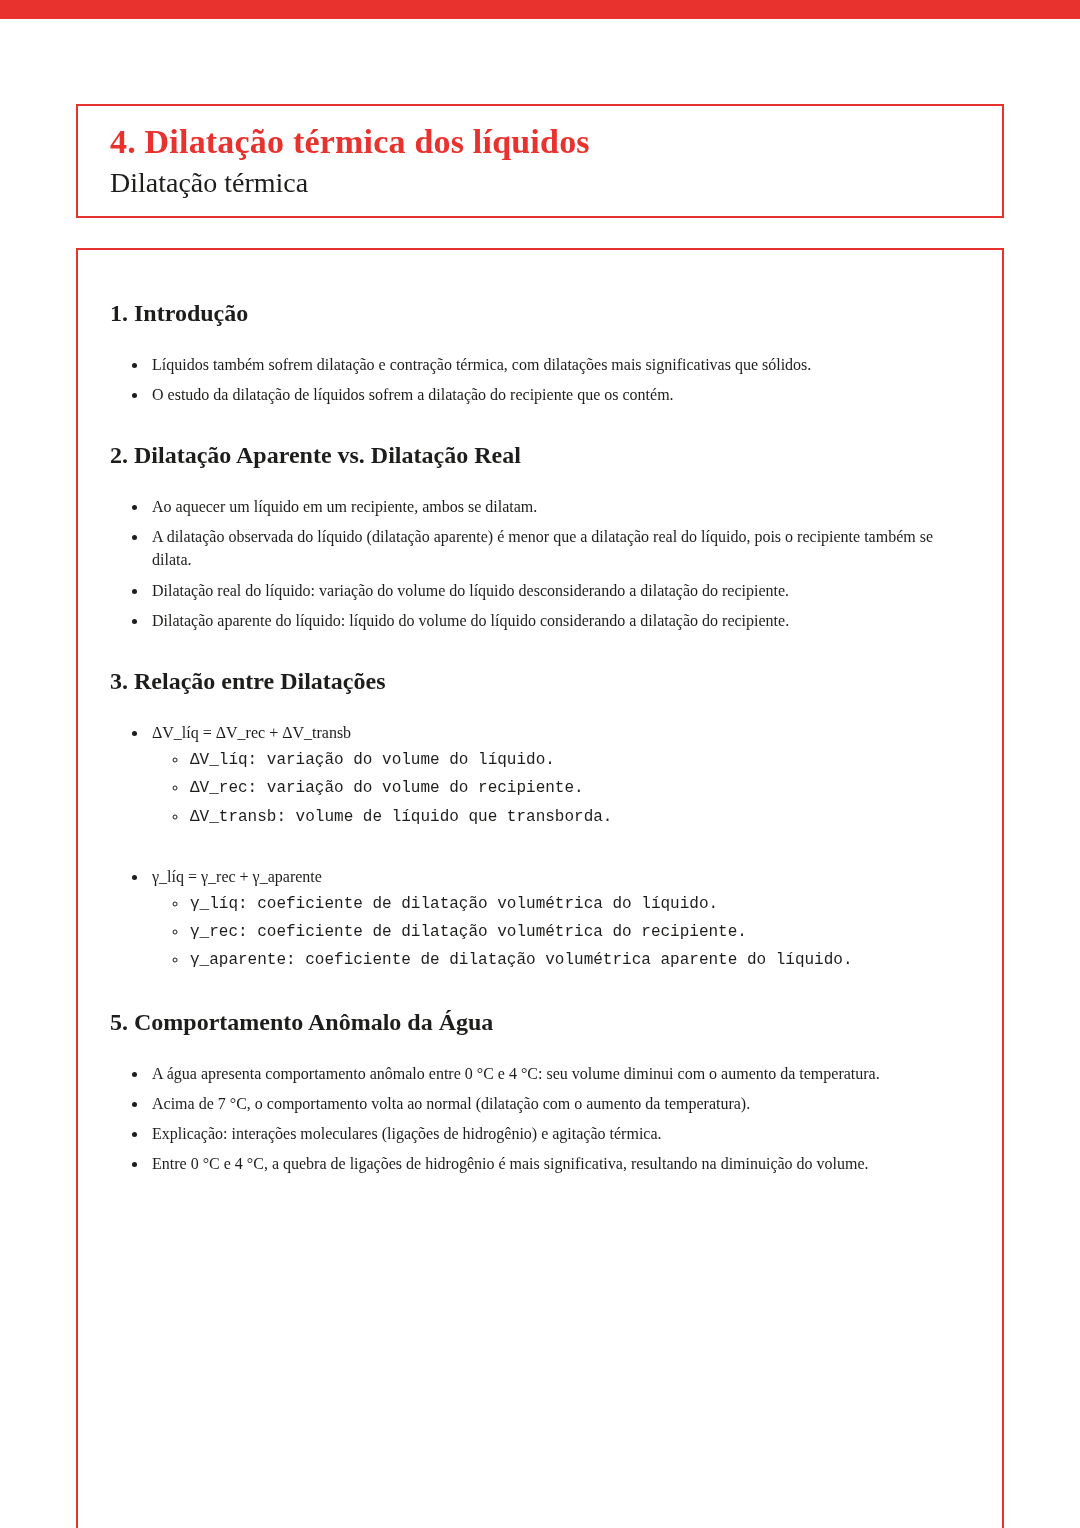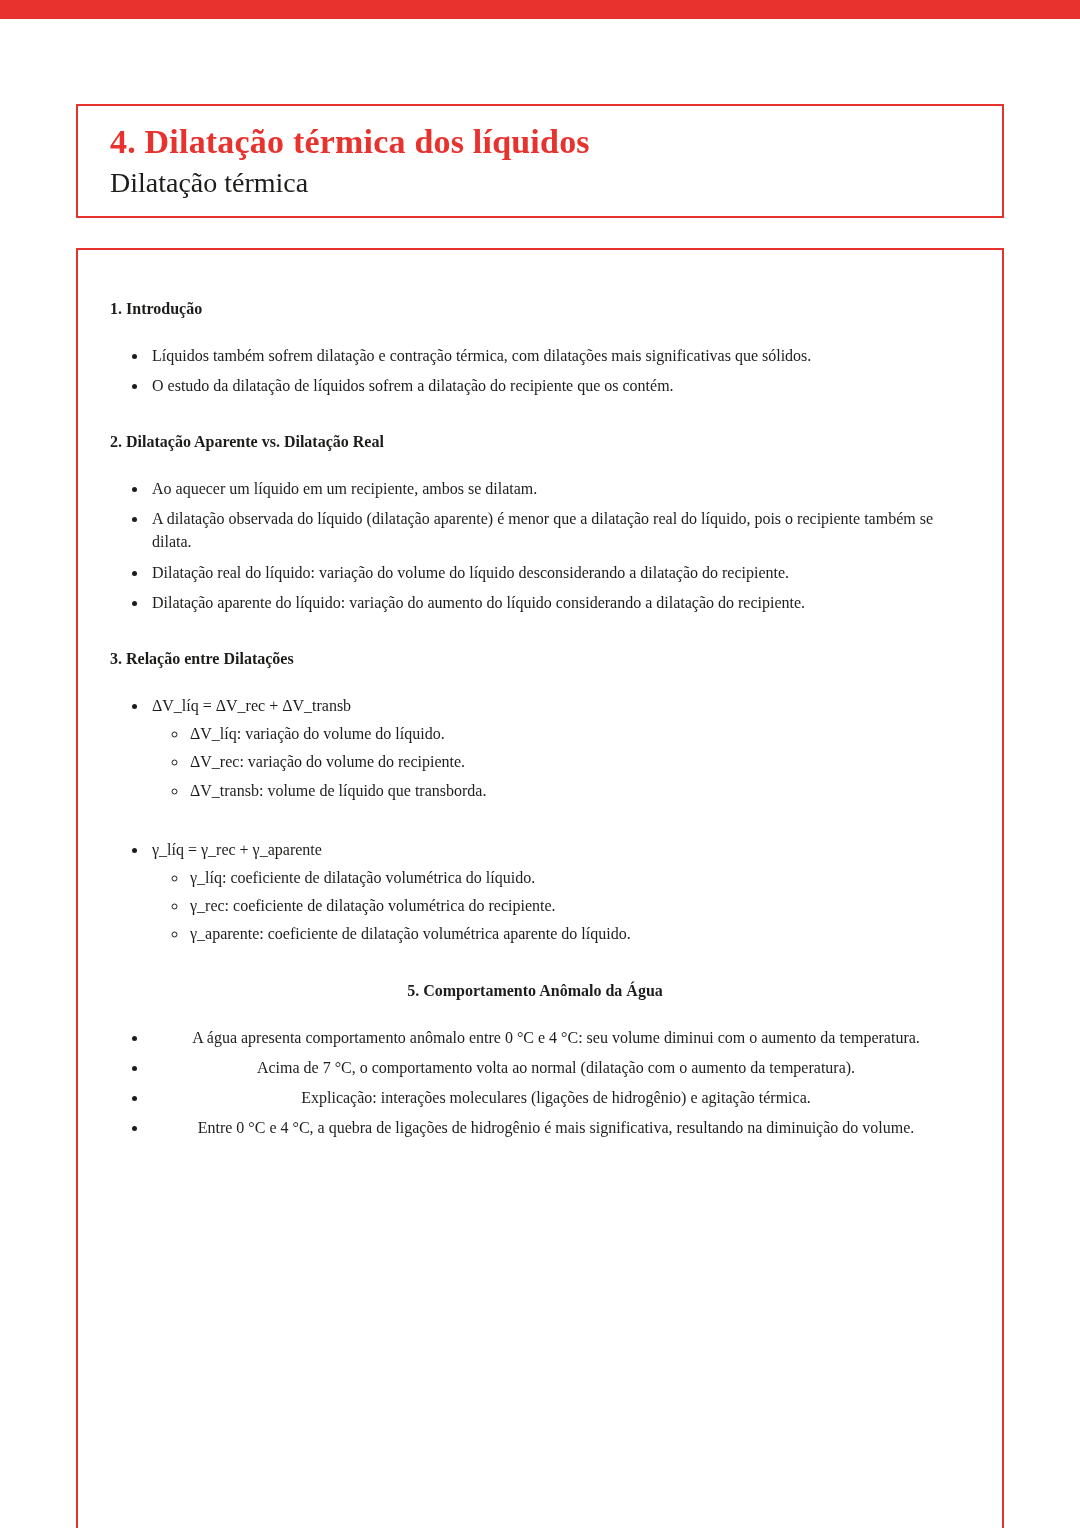--- a/index.html
+++ b/index.html
@@ -40,41 +40,42 @@
   }
 
   .content-box {
     margin: 30px 76px 10px 76px;
     border: 2px solid var(--accent, #e8322d);
     padding: 50px 42px 40px 32px;
     min-height: 1284px;
   }
 
   .section { margin-bottom: 36px; }
-  .section:last-child { margin-bottom: 8px; text-align: center; }
+  .section:last-child { margin-bottom: 8px; }
   .section-heading {
-    font-size: 16px;
+    font-size: 24px;
     font-weight: 700;
     margin: 0 0 26px 0;
     color: var(--text, #1d1d1b);
   }
 
   ul.bullets {
     list-style: disc;
     padding-left: 38px;
     font-size: 16px;
     line-height: 1.45;
   }
   ul.bullets > li { margin-bottom: 7px; padding-left: 4px; }
   ul.bullets > li:last-child { margin-bottom: 0; }
 
   ul.sub-bullets {
     list-style: circle;
     padding-left: 36px;
     margin-top: 5px;
+    font-family: Liberation Mono, monospace;
   }
   ul.sub-bullets > li { margin-bottom: 5px; padding-left: 2px; }
   ul.sub-bullets > li:last-child { margin-bottom: 0; }
 </style>
 </head>
 <body>
 
 <div class="page">
 
   <div class="top-bar"></div>
@@ -93,21 +94,21 @@
         <li><span>O estudo da dilatação de líquidos sofrem a dilatação do recipiente que os contém.</span></li>
       </ul>
     </section>
 
     <section class="section">
       <h2 class="section-heading">2. Dilatação Aparente vs. Dilatação Real</h2>
       <ul class="bullets">
         <li><span>Ao aquecer um líquido em um recipiente, ambos se dilatam.</span></li>
         <li><span>A dilatação observada do líquido (dilatação aparente) é menor que a dilatação real do líquido, pois o recipiente também se dilata.</span></li>
         <li><span>Dilatação real do líquido: variação do volume do líquido desconsiderando a dilatação do recipiente.</span></li>
-        <li><span>Dilatação aparente do líquido: variação do aumento do líquido considerando a dilatação do recipiente.</span></li>
+        <li><span>Dilatação aparente do líquido: líquido do volume do líquido considerando a dilatação do recipiente.</span></li>
       </ul>
     </section>
 
     <section class="section">
       <h2 class="section-heading">3. Relação entre Dilatações</h2>
       <ul class="bullets">
         <li>
           <span>ΔV_líq = ΔV_rec + ΔV_transb</span>
           <ul class="sub-bullets">
             <li><span>ΔV_líq: variação do volume do líquido.</span></li>

